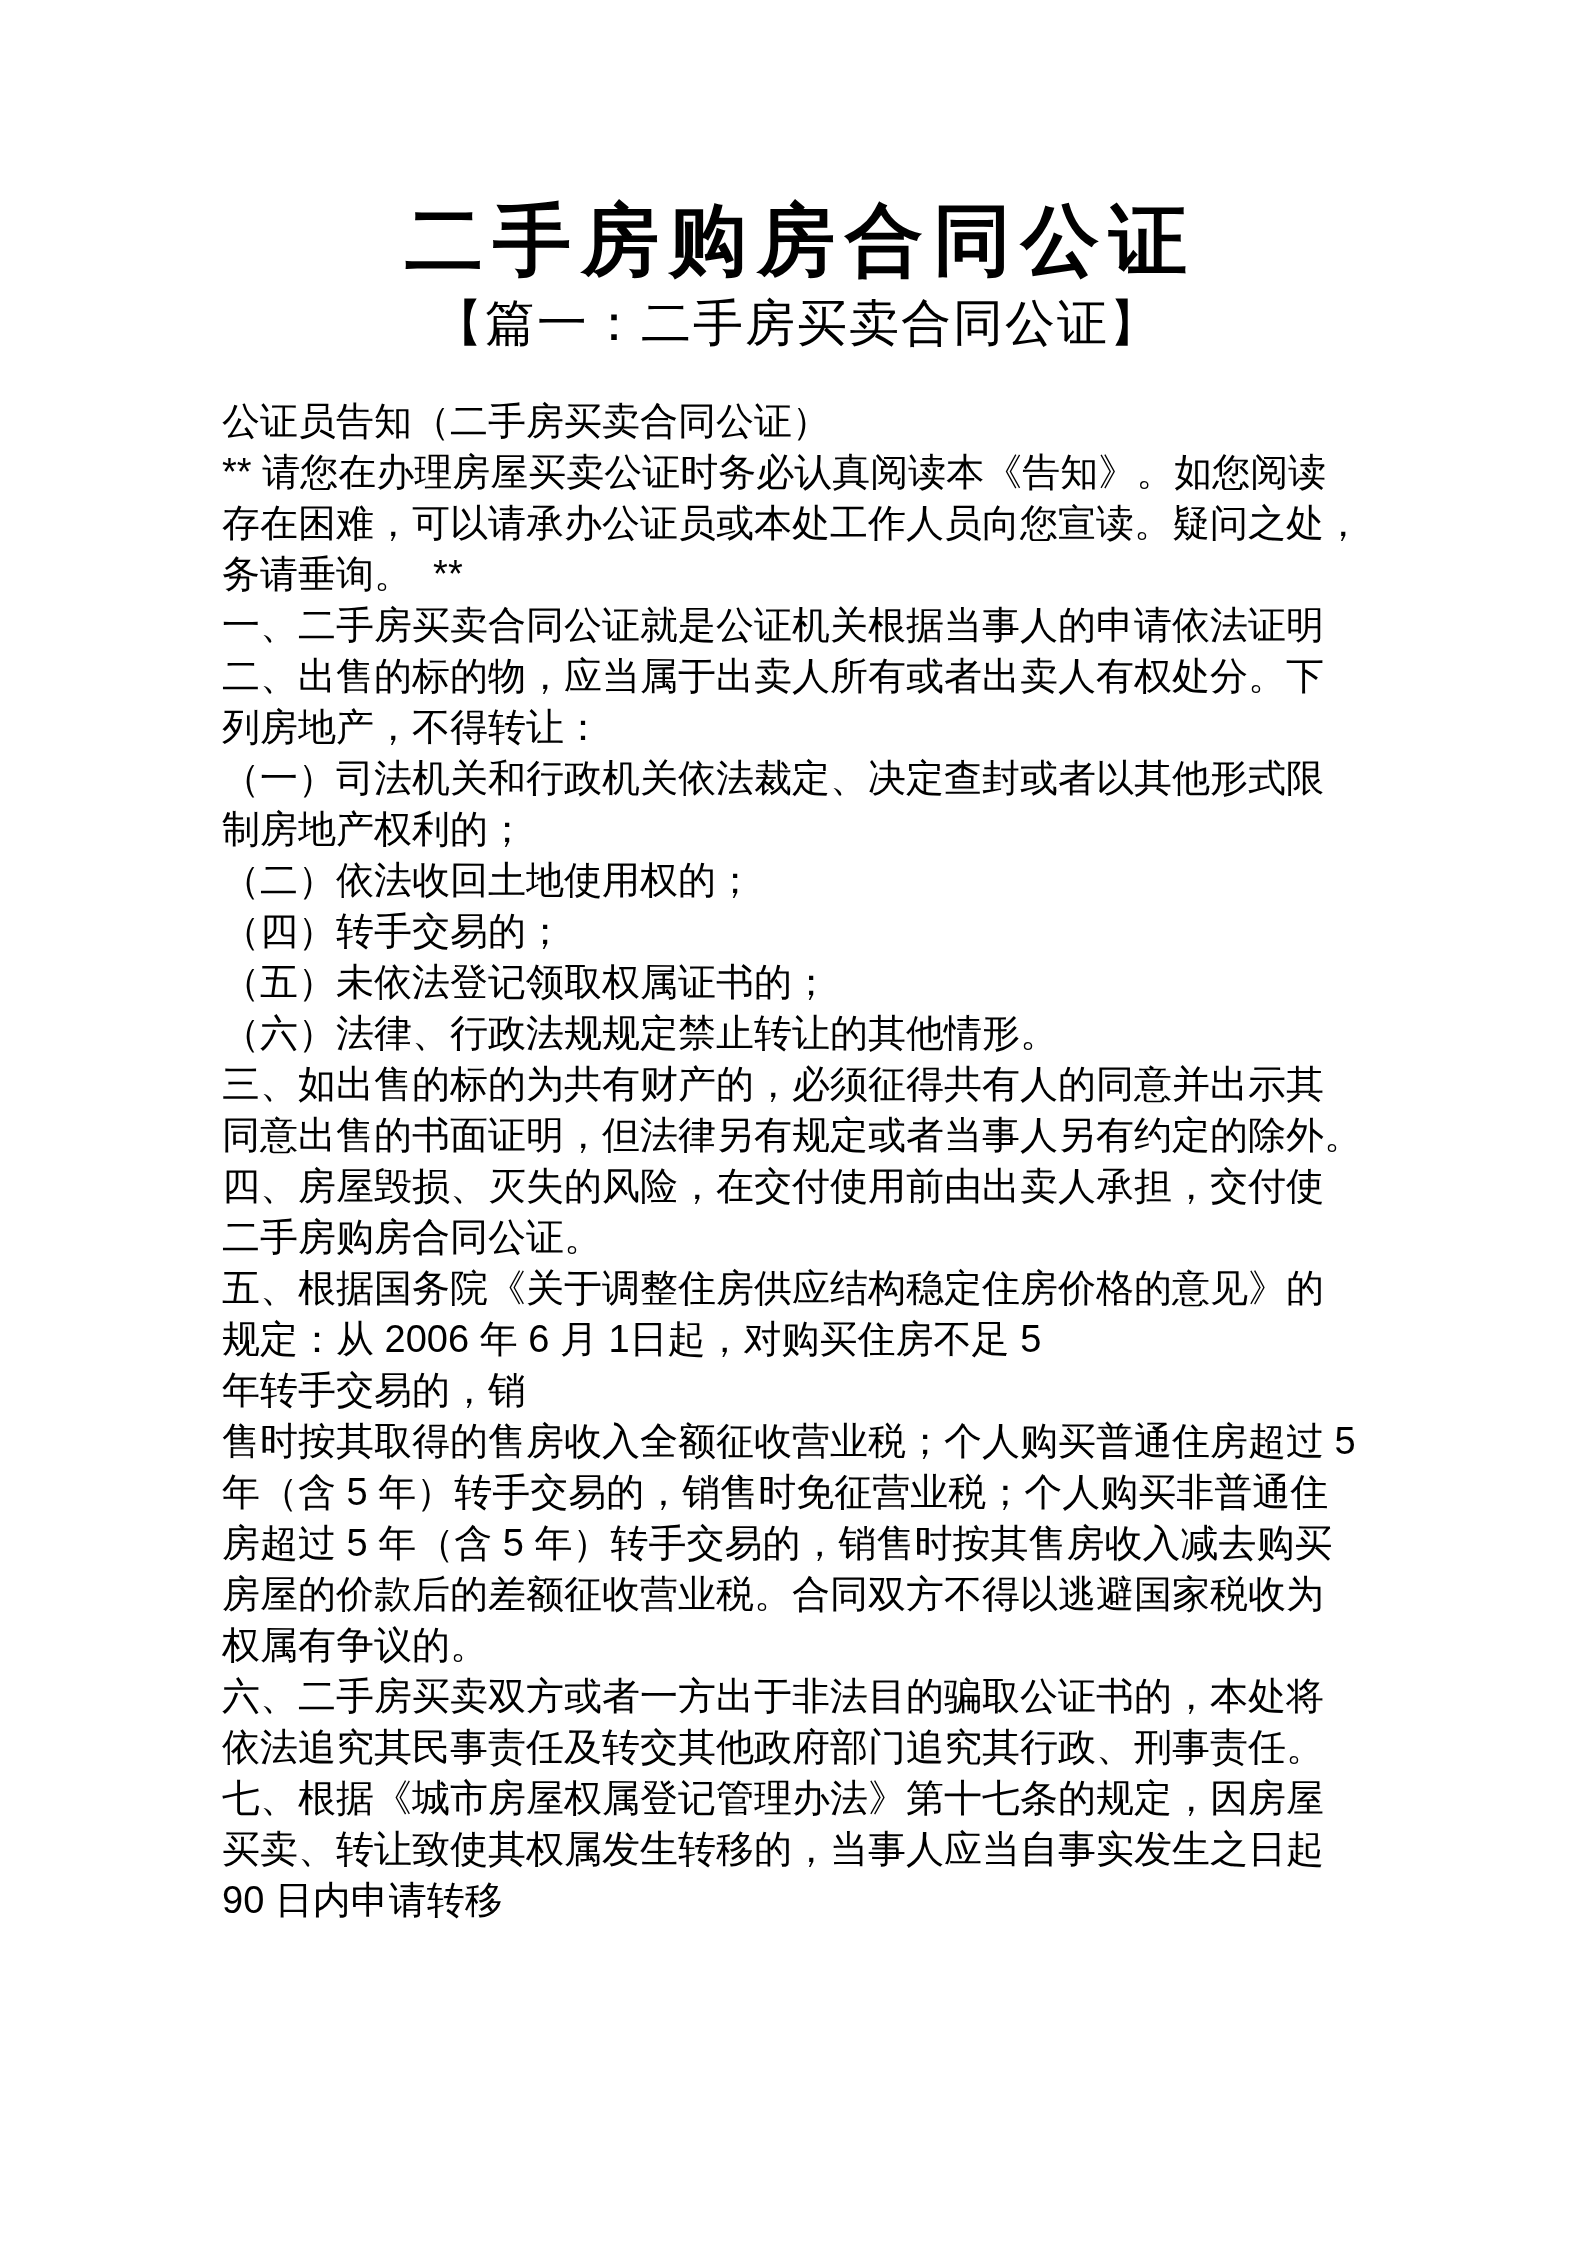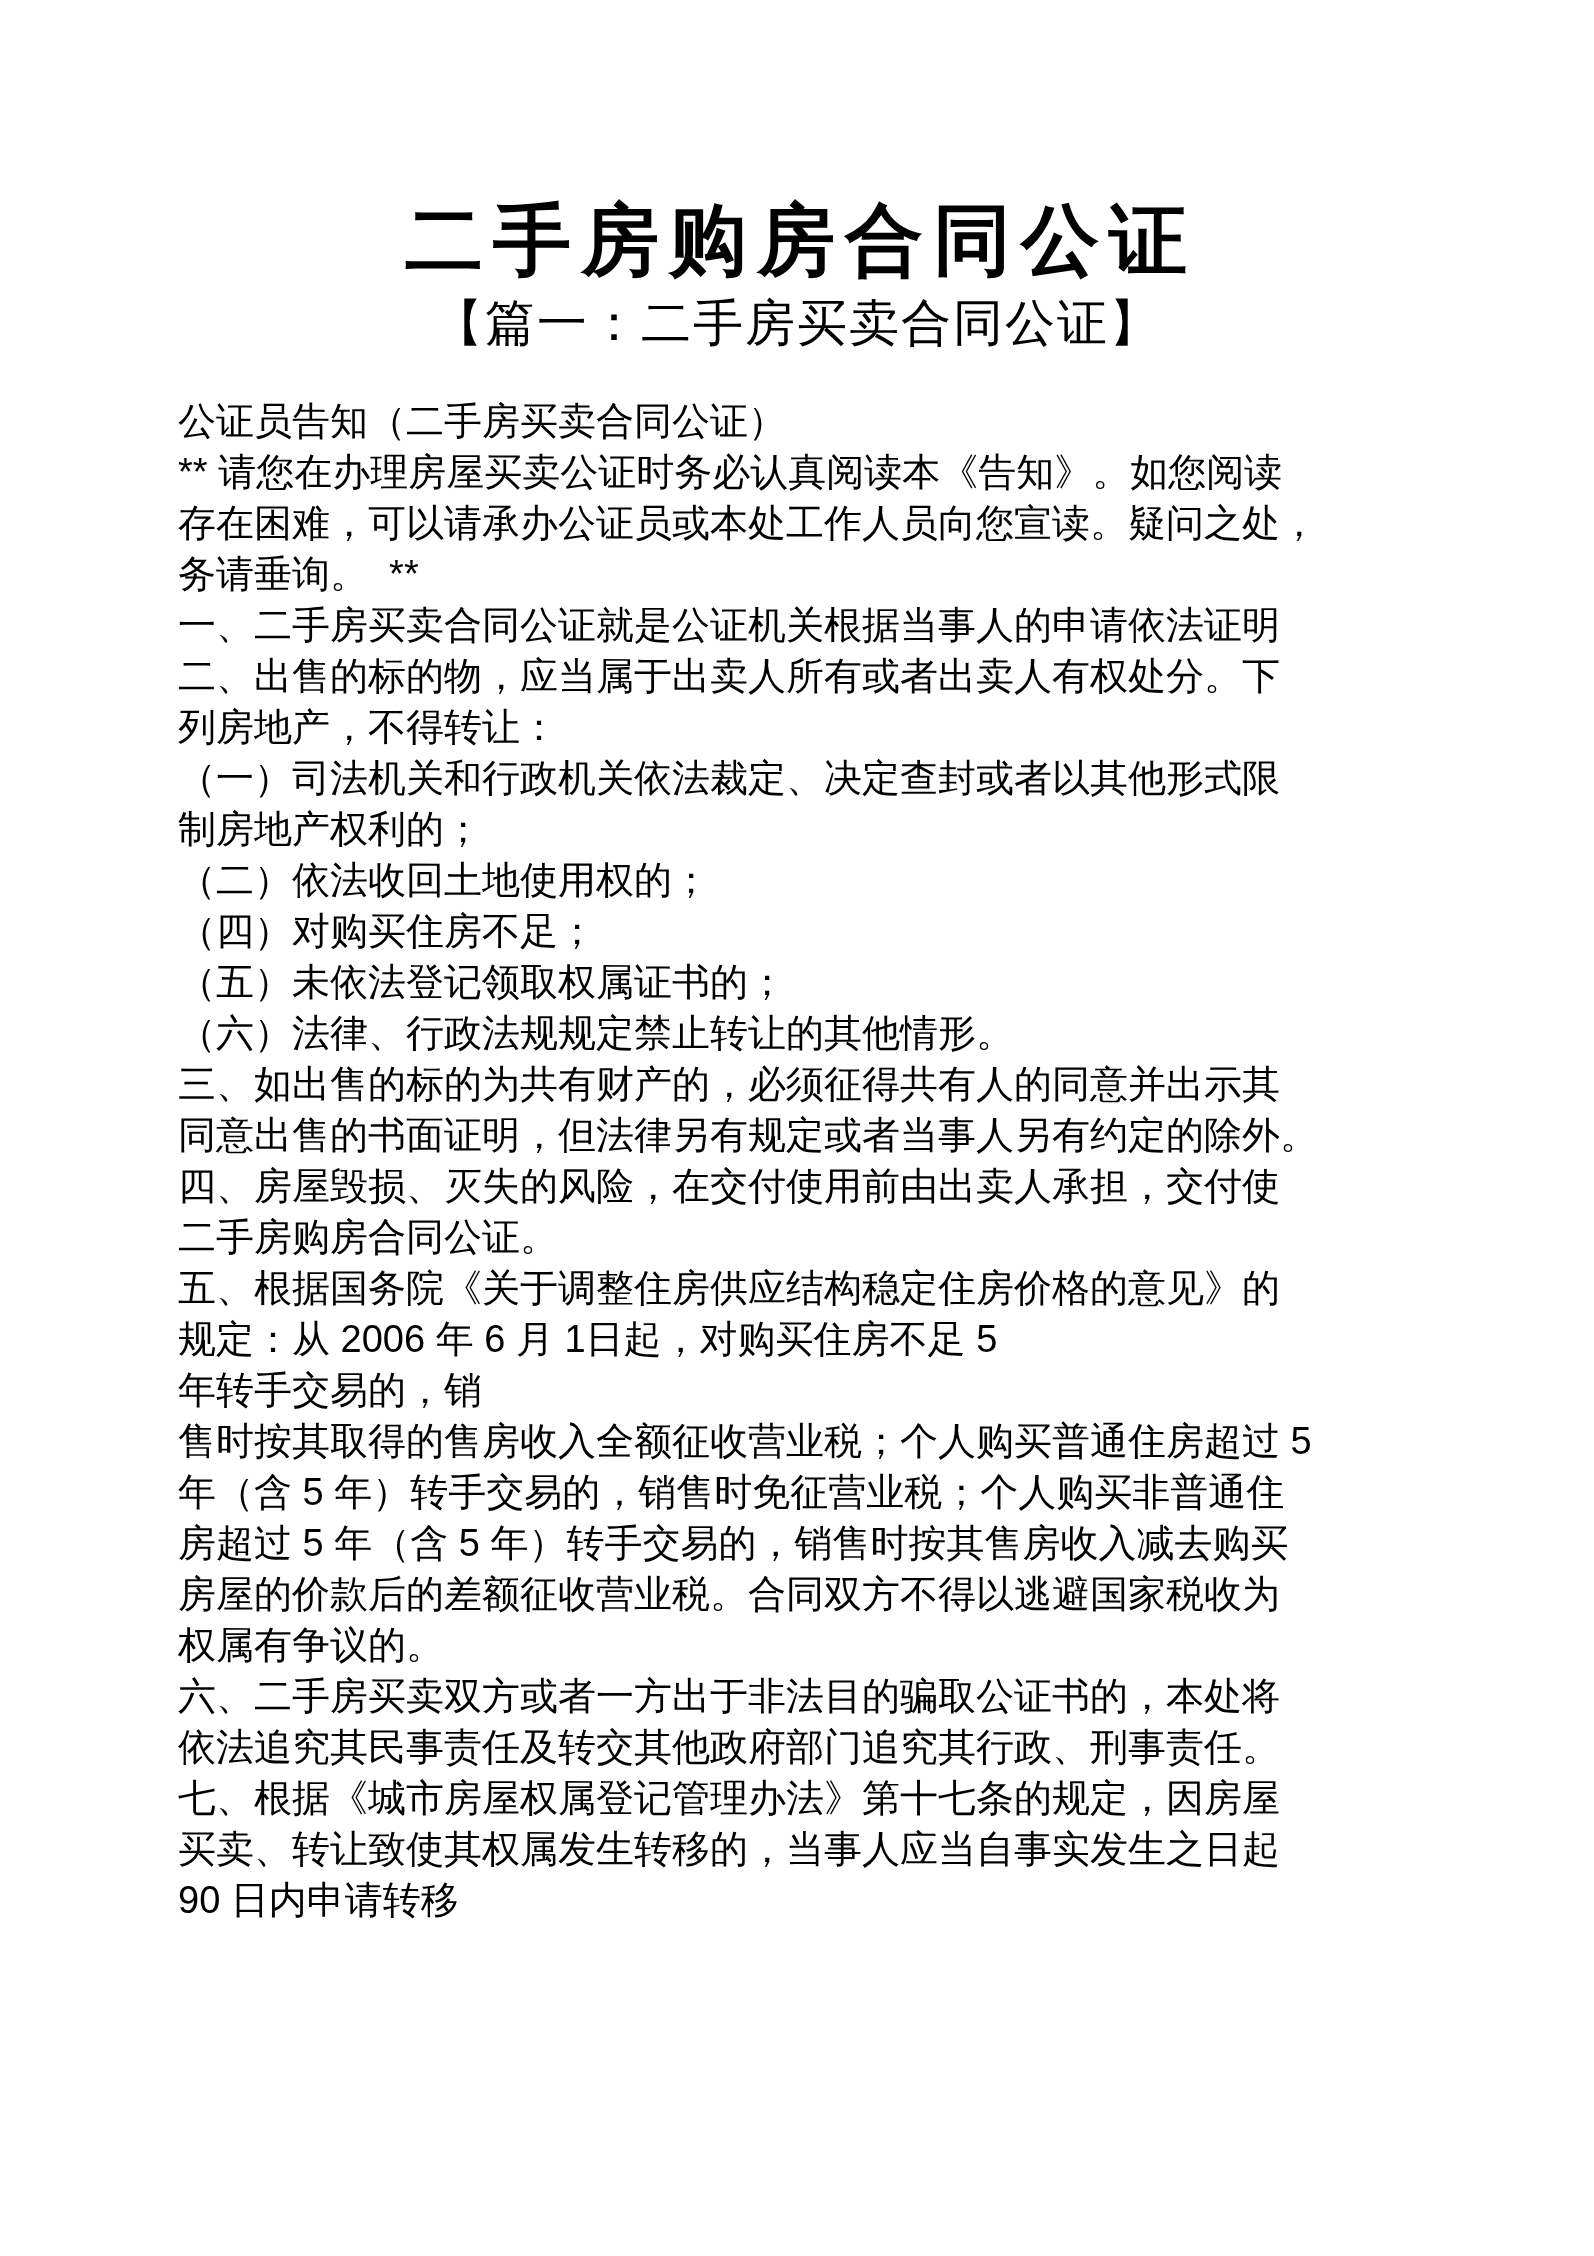--- a/index.html
+++ b/index.html
@@ -47,40 +47,41 @@
     top: 396px;
     left: 178px;
     width: 1200px;
     font-size: 38px;
     line-height: 51px;
     font-weight: normal;
   }
   .line {
     white-space: pre;
     min-height: 51px;
+    margin-left: 44px;
   }
 </style>
 </head>
 <body>
 
 <div class="page">
   <h1 class="doc-title">二手房购房合同公证</h1>
   <h2 class="doc-subtitle">【篇一：二手房买卖合同公证】</h2>
   <div class="doc-body">
       <div class="line">公证员告知（二手房买卖合同公证）</div>
       <div class="line">** 请您在办理房屋买卖公证时务必认真阅读本《告知》。如您阅读</div>
       <div class="line">存在困难，可以请承办公证员或本处工作人员向您宣读。疑问之处，</div>
       <div class="line">务请垂询。  **</div>
       <div class="line">一、二手房买卖合同公证就是公证机关根据当事人的申请依法证明</div>
       <div class="line">二、出售的标的物，应当属于出卖人所有或者出卖人有权处分。下</div>
       <div class="line">列房地产，不得转让：</div>
       <div class="line">（一）司法机关和行政机关依法裁定、决定查封或者以其他形式限</div>
       <div class="line">制房地产权利的；</div>
       <div class="line">（二）依法收回土地使用权的；</div>
-      <div class="line">（四）对购买住房不足；</div>
+      <div class="line">（四）转手交易的；</div>
       <div class="line">（五）未依法登记领取权属证书的；</div>
       <div class="line">（六）法律、行政法规规定禁止转让的其他情形。</div>
       <div class="line">三、如出售的标的为共有财产的，必须征得共有人的同意并出示其</div>
       <div class="line">同意出售的书面证明，但法律另有规定或者当事人另有约定的除外。</div>
       <div class="line">四、房屋毁损、灭失的风险，在交付使用前由出卖人承担，交付使</div>
       <div class="line">二手房购房合同公证。</div>
       <div class="line">五、根据国务院《关于调整住房供应结构稳定住房价格的意见》的</div>
       <div class="line">规定：从 2006 年 6 月 1日起，对购买住房不足 5</div>
       <div class="line">年转手交易的，销</div>
       <div class="line">售时按其取得的售房收入全额征收营业税；个人购买普通住房超过 5</div>

